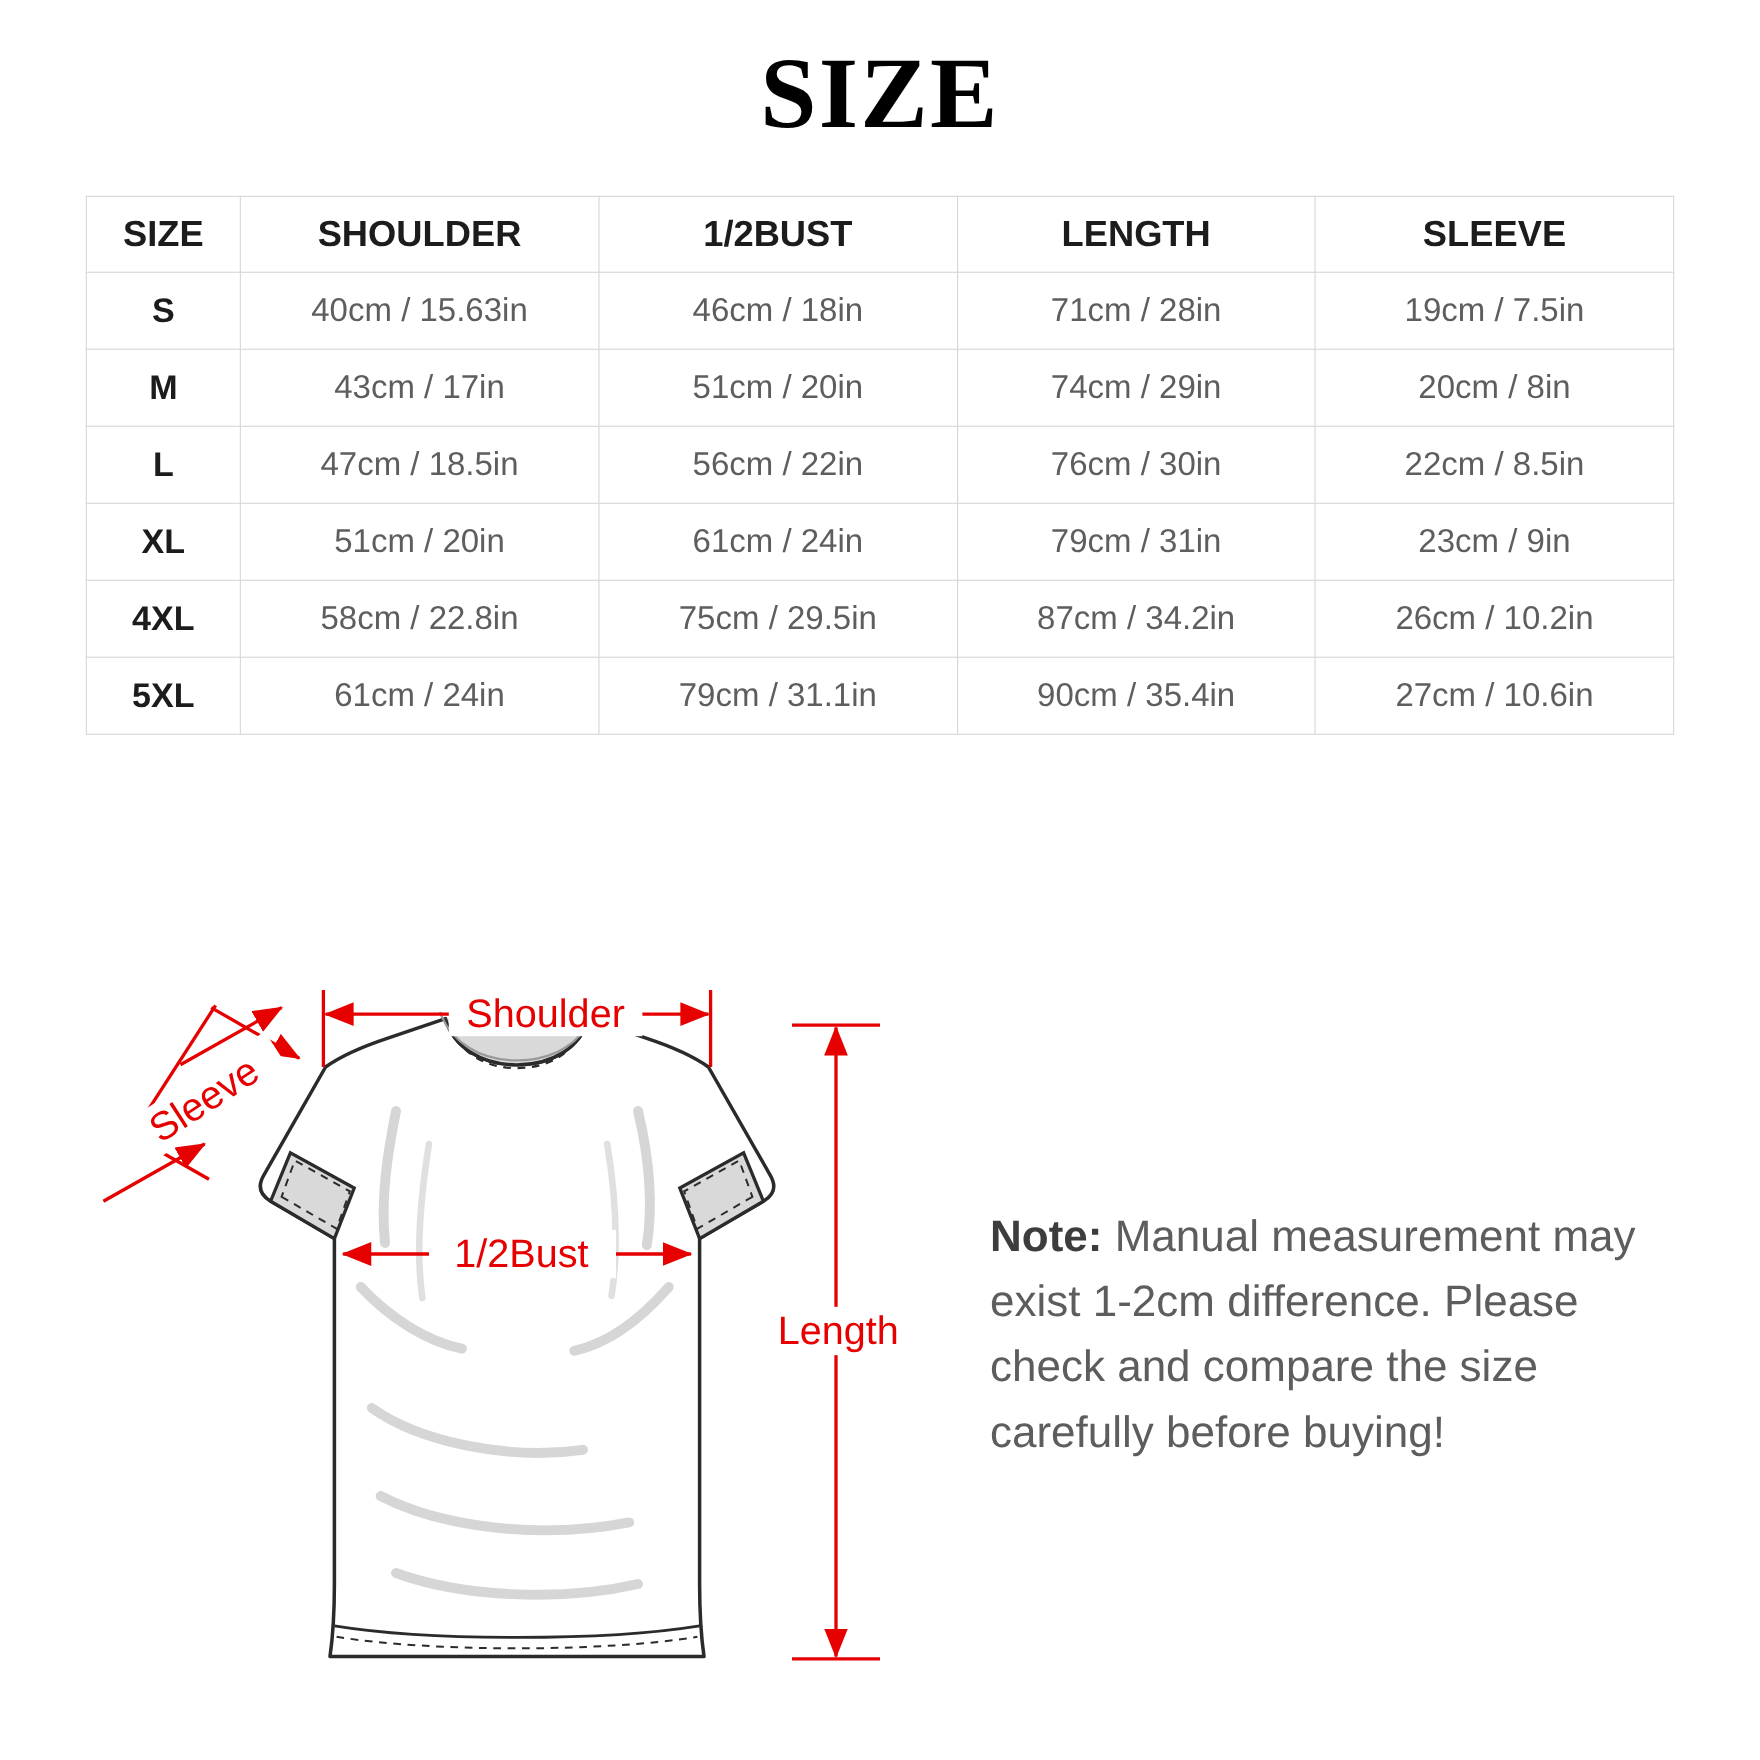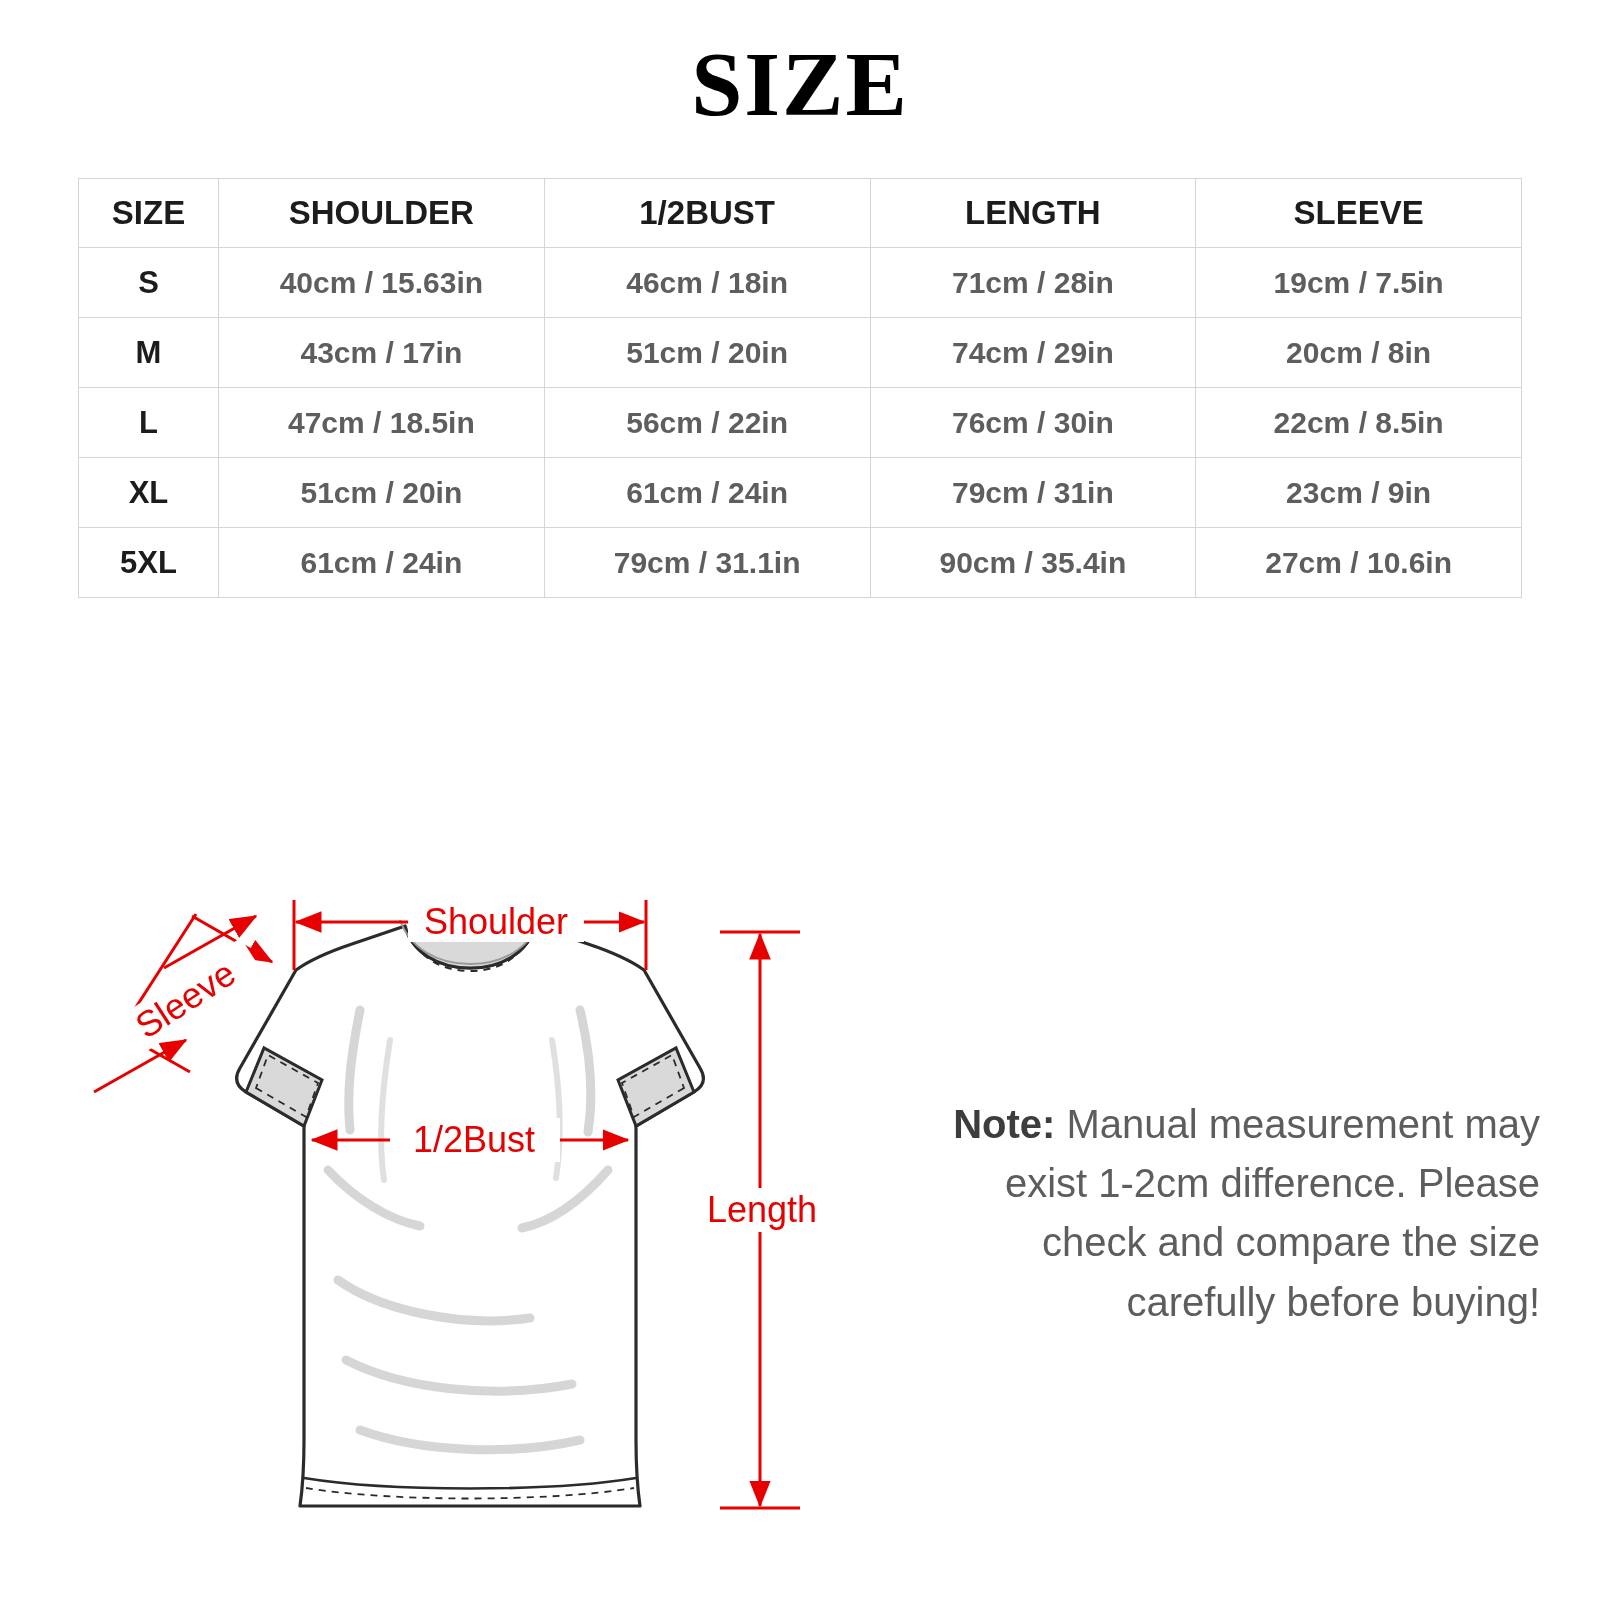--- a/index.html
+++ b/index.html
@@ -55,21 +55,21 @@
     height: 70px;
   }
   .size-table td.size-cell {
     font-size: 31px;
     font-weight: bold;
     color: #1c1c1c;
   }
   .size-table td.val-cell {
     font-size: 30px;
     color: #5e5e5e;
-    font-weight: bold;
+    font-weight: normal;
   }
   .col-size   { width: 140px; }
   .col-normal { width: auto; }
 
   
   .illustration {
     position: absolute;
     top: 840px;
     left: 60px;
     width: 800px;
@@ -79,21 +79,20 @@
 
   
   .note-block {
     position: absolute;
     top: 1095px;
     left: 900px;
     width: 640px;
     font-size: 40px;
     line-height: 1.48;
     color: #5d5d5d;
-    text-align: right;
   }
   .note-block .note-label {
     font-weight: bold;
     color: #3d3d3d;
   }
 </style>
 </head>
 <body>
 
 <div class="title">SIZE</div>
@@ -136,20 +135,27 @@
       <td class="val-cell">56cm / 22in</td>
       <td class="val-cell">76cm / 30in</td>
       <td class="val-cell">22cm / 8.5in</td>
     </tr>
     <tr>
       <td class="size-cell">XL</td>
       <td class="val-cell">51cm / 20in</td>
       <td class="val-cell">61cm / 24in</td>
       <td class="val-cell">79cm / 31in</td>
       <td class="val-cell">23cm / 9in</td>
+    </tr>
+    <tr>
+      <td class="size-cell">4XL</td>
+      <td class="val-cell">58cm / 22.8in</td>
+      <td class="val-cell">75cm / 29.5in</td>
+      <td class="val-cell">87cm / 34.2in</td>
+      <td class="val-cell">26cm / 10.2in</td>
     </tr>
     <tr>
       <td class="size-cell">5XL</td>
       <td class="val-cell">61cm / 24in</td>
       <td class="val-cell">79cm / 31.1in</td>
       <td class="val-cell">90cm / 35.4in</td>
       <td class="val-cell">27cm / 10.6in</td>
     </tr>
   </tbody>
 </table>

